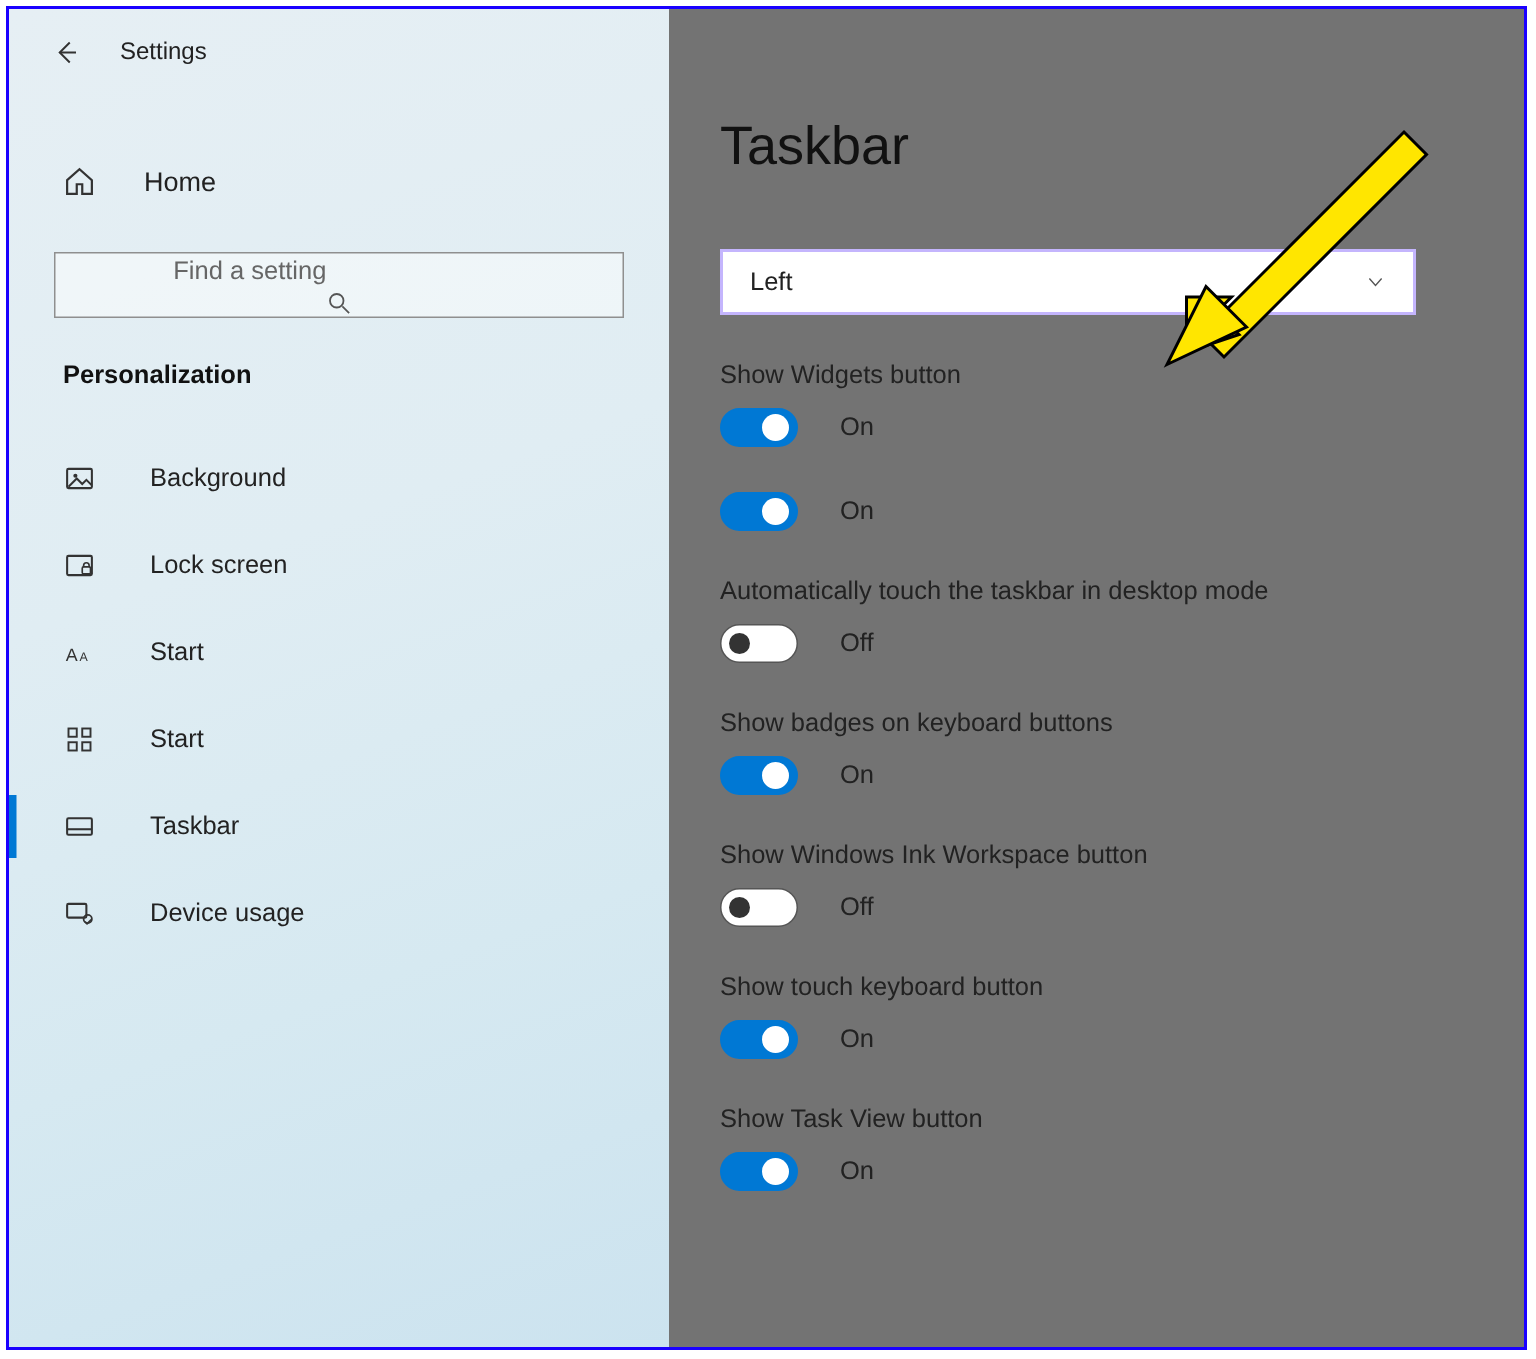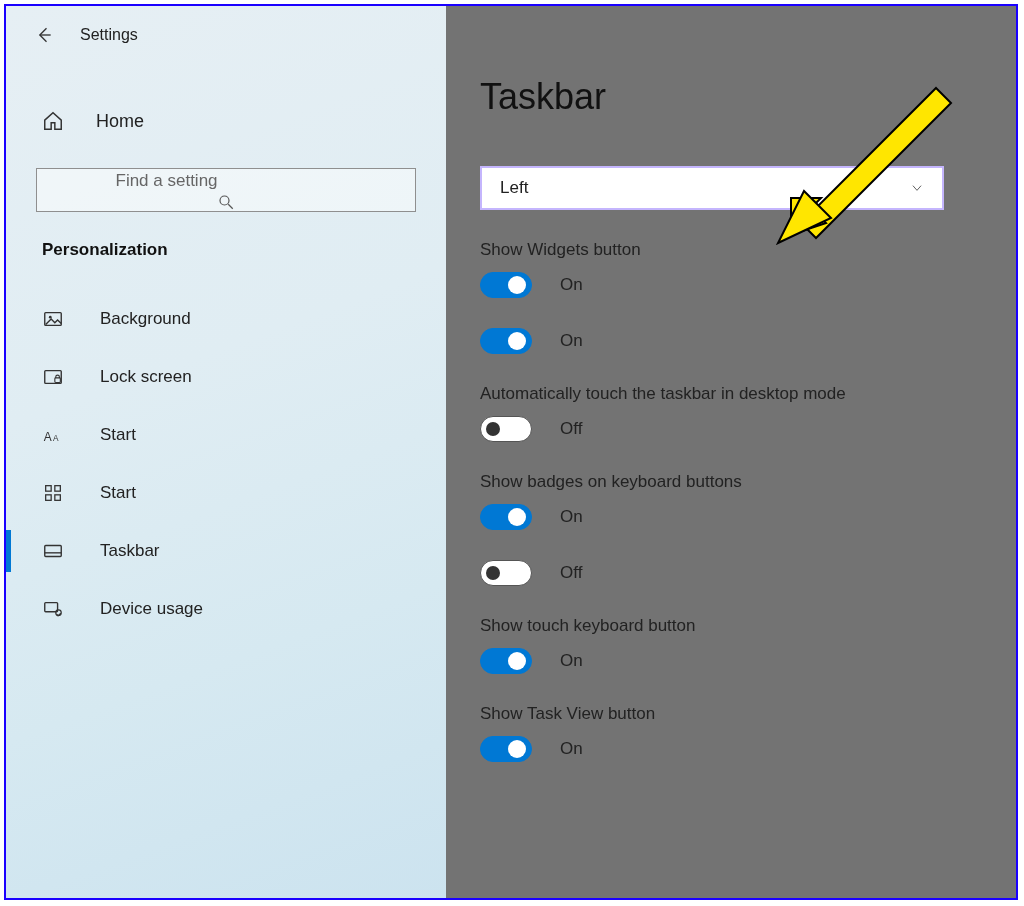--- a/index.html
+++ b/index.html
@@ -266,20 +266,21 @@
       <div class="setting-label">Show badges on keyboard buttons</div>
       <div class="toggle-row">
         <div class="toggle on">
             <div class="knob"></div>
           </div>
         <span class="toggle-state">On</span>
       </div>
     </div>
 
     <div class="setting-group">
+      <div class="setting-label">Show Windows Ink Workspace button</div>
       <div class="toggle-row">
         <div class="toggle">
             <div class="knob"></div>
           </div>
         <span class="toggle-state">Off</span>
       </div>
     </div>
 
     <div class="setting-group">
       <div class="setting-label">Show touch keyboard button</div>

